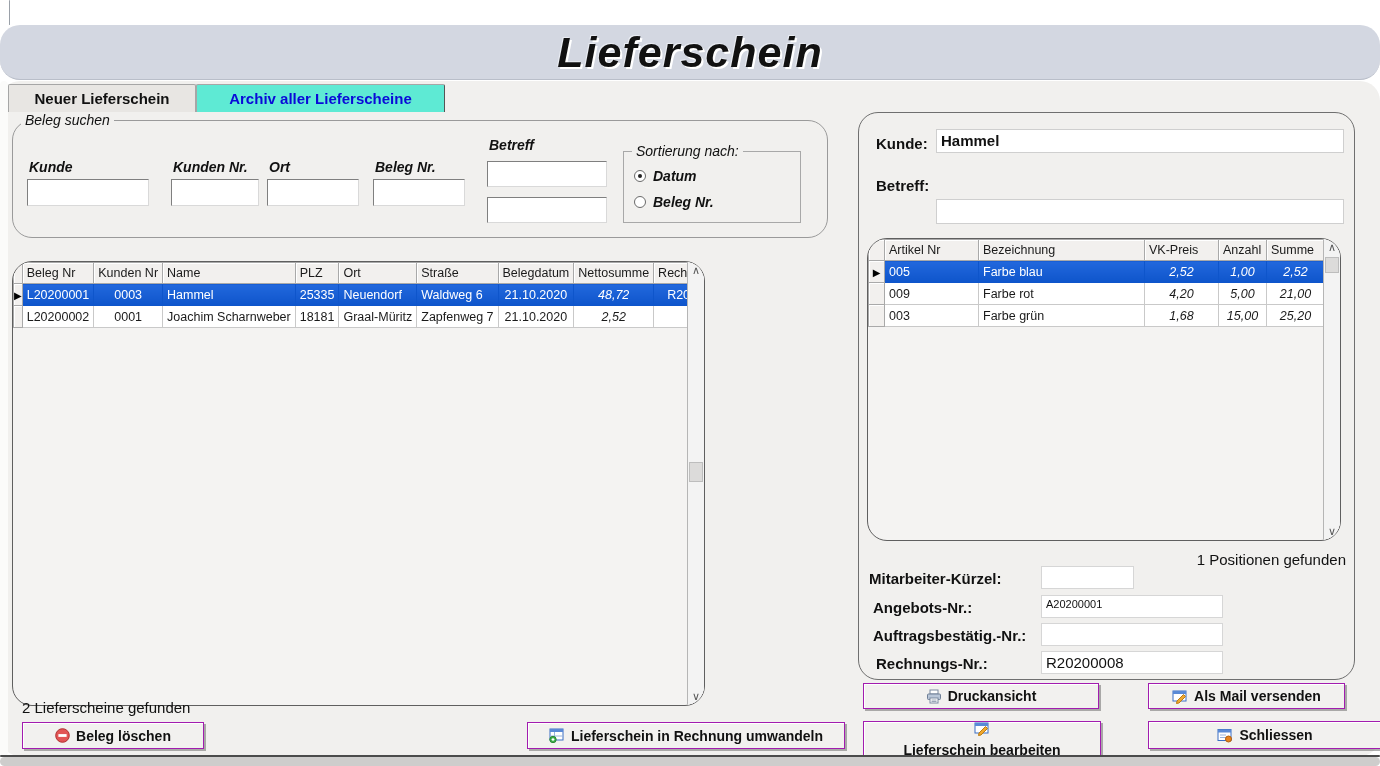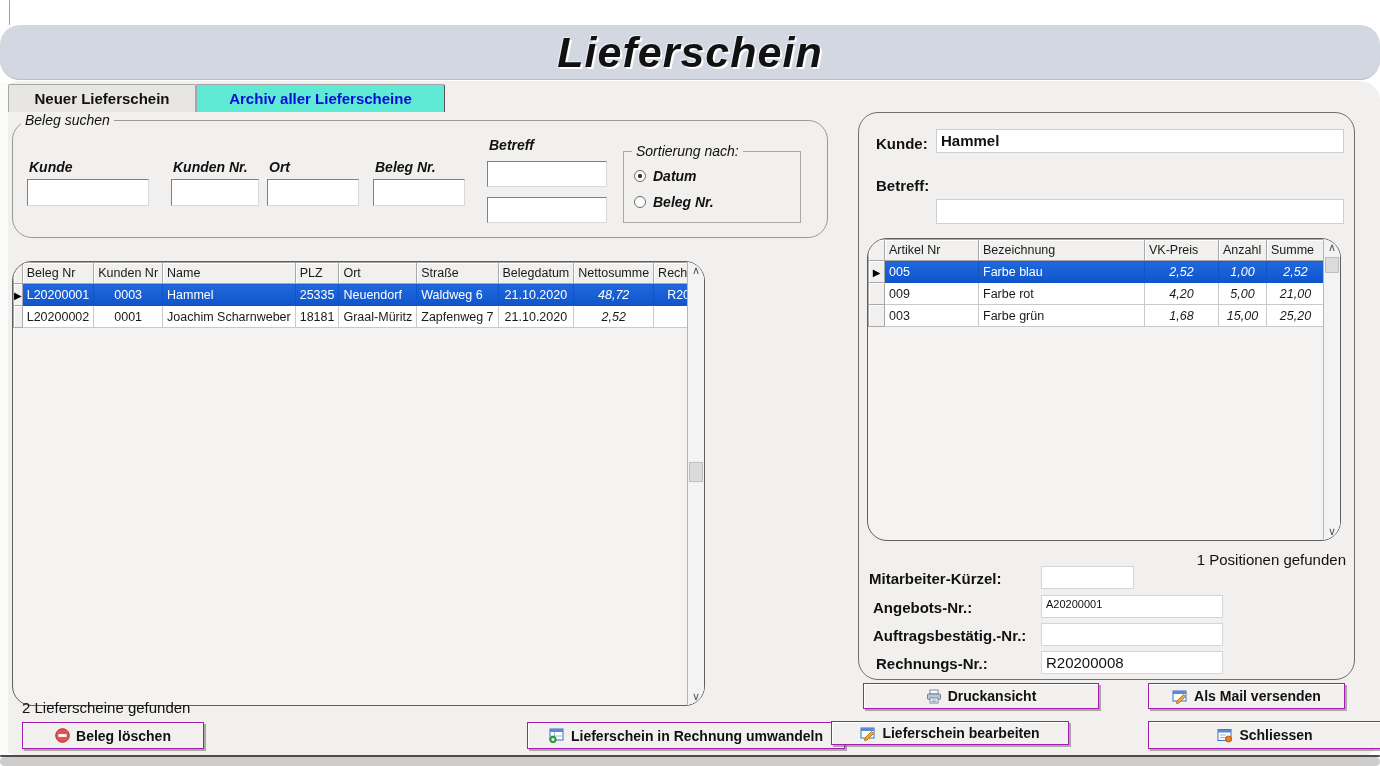--- a/index.html
+++ b/index.html
@@ -288,21 +288,21 @@
 
 <div class="btn3d" style="left:1148px; top:683px; width:197px; height:26px;">
   <svg width="16" height="15" viewBox="0 0 16 15">
     <rect x="1" y="2" width="13" height="10" fill="#ffffff" stroke="#3b6fc4"></rect>
     <rect x="1" y="2" width="13" height="3" fill="#5a8ad6"></rect>
     <path d="M5 12 L11.5 5.5 L13.5 7.5 L7 14 L4.5 14.5 Z" fill="#f0a830" stroke="#b97c14"></path>
   </svg>
   <span>Als Mail versenden</span>
 </div>
 
-<div class="btn3d" style="left:831px; top:721px; width:238px; height:24px;">
+<div class="btn3d" style="left:863px; top:721px; width:238px; height:36px;flex-direction:column;">
   <svg width="16" height="15" viewBox="0 0 16 15">
     <rect x="1" y="2" width="13" height="10" fill="#ffffff" stroke="#3b6fc4"></rect>
     <rect x="1" y="2" width="13" height="3" fill="#5a8ad6"></rect>
     <path d="M5 12 L11.5 5.5 L13.5 7.5 L7 14 L4.5 14.5 Z" fill="#f0a830" stroke="#b97c14"></path>
   </svg>
   <span>Lieferschein bearbeiten</span>
 </div>
 
 <div class="btn3d" style="left:1148px; top:721px; width:234px; height:28px;">
   <svg width="16" height="15" viewBox="0 0 16 15">

